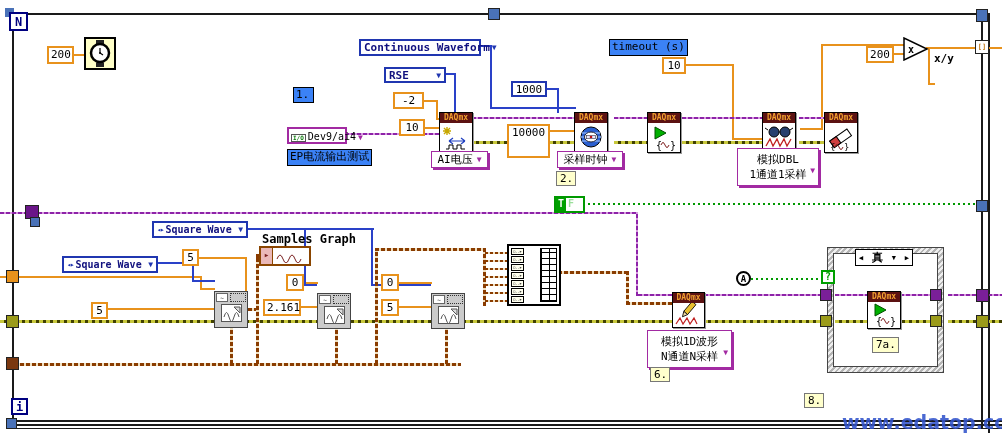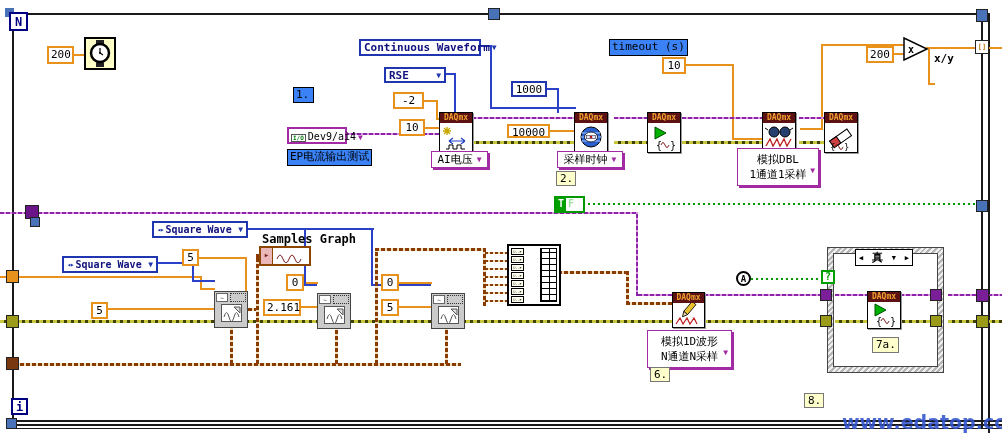--- a/index.html
+++ b/index.html
@@ -255,21 +255,21 @@
       <path d="M5 25 h3 v-4 h4 v4 h4 v-4 h4 v4 h4" stroke="#000" fill="none"></path>
     </svg>
       </div>
   </div>
   <div class="dd" style="left:431px;top:151px;width:57px;height:17px;">
     <span>AI电压</span>
     <span class="tri">▼</span>
   </div>
 
   <div class="num bnum" style="left:511px;top:81px;width:36px;height:16px;">1000</div>
-  <div class="num" style="left:507px;top:124px;width:43px;height:14px;">10000</div>
+  <div class="num" style="left:507px;top:124px;width:43px;height:34px;">10000</div>
 
   <div class="daq" style="left:574px;top:112px;width:34px;height:41px;">
     <div class="daqh">DAQmx</div>
     <div class="daqb">
         <svg width="30" height="28">
       <circle cx="15" cy="13" r="10" fill="#2a5fd0" stroke="#000"></circle>
       <path d="M6 9 h18 M5 13 h20 M6 17 h18" stroke="#7fa8ef" stroke-width="1.5"></path>
       <ellipse cx="15" cy="13" rx="6.5" ry="5" fill="#fff" stroke="#223"></ellipse>
       <rect x="10.5" y="11.5" width="9" height="3.2" fill="#e8e8ff" stroke="#334" stroke-width="0.6"></rect>
       <circle cx="15" cy="13" r="1.3" fill="#c01010"></circle>

